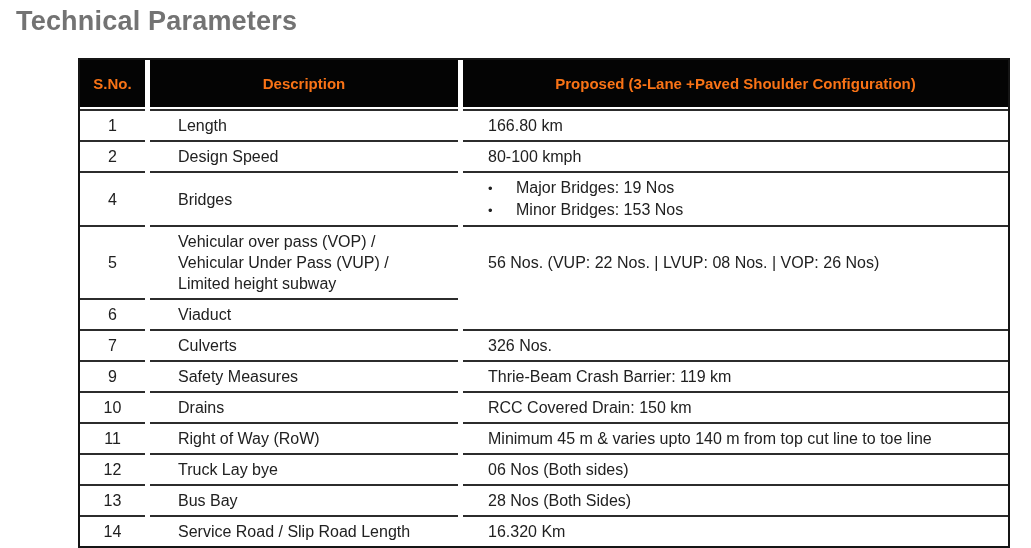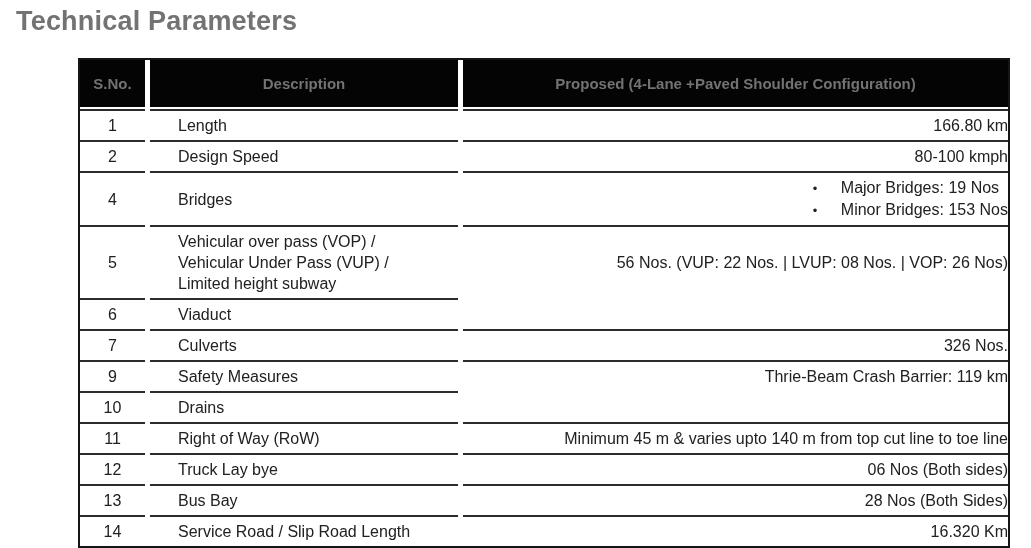--- a/index.html
+++ b/index.html
@@ -27,59 +27,59 @@
 
   .trow {
     display: grid;
     grid-template-columns: 65px 308px 1fr;
     column-gap: 5px;
   }
 
   .thead { margin-bottom: 2px; }
   .thead .cell {
     background: #040404;
-    color: #737373;
+    color: #f97316;
     font-weight: 700;
     font-size: 15px;
     height: 47px;
     display: flex;
     align-items: center;
     justify-content: center;
     text-align: center;
   }
 
   .brow .cell {
     border-top: 2px solid #2c2c2c;
     display: flex;
     align-items: center;
     font-size: 16px;
     color: #212121;
     min-height: 30px;
     line-height: 21px;
   }
   .cell.sno  { justify-content: center; }
   .cell.desc { padding-left: 28px; }
-  .cell.prop { padding-left: 25px; justify-content: flex-end; }
+  .cell.prop { padding-left: 25px; }
 
   .lines { padding: 4px 0; }
   .bullets { display: flex; flex-direction: column; padding: 4px 0; }
   .bullet-line { display: flex; align-items: baseline; }
   .bullet-mark { width: 28px; font-size: 13px; color: #212121; flex: 0 0 28px; }
 </style>
 </head>
 <body>
 
 <div class="page-title">Technical Parameters</div>
 
 <div class="table-wrap">
 
   <div class="trow thead">
     <div class="cell">S.No.</div>
     <div class="cell">Description</div>
-    <div class="cell">Proposed (4-Lane +Paved Shoulder Configuration)</div>
+    <div class="cell">Proposed (3-Lane +Paved Shoulder Configuration)</div>
   </div>
 
   <div>
       <div class="trow brow">
         <div class="cell sno">1</div>
         <div class="cell desc">
           <div class="lines">
             <div>Length</div>
           </div>
         </div>
@@ -161,20 +161,23 @@
           <span>Thrie-Beam Crash Barrier: 119 km</span>
         </div>
       </div>
       <div class="trow brow">
         <div class="cell sno">10</div>
         <div class="cell desc">
           <div class="lines">
             <div>Drains</div>
           </div>
         </div>
+        <div class="cell prop">
+          <span>RCC Covered Drain: 150 km</span>
+        </div>
       </div>
       <div class="trow brow">
         <div class="cell sno">11</div>
         <div class="cell desc">
           <div class="lines">
             <div>Right of Way (RoW)</div>
           </div>
         </div>
         <div class="cell prop">
           <span>Minimum 45 m &amp; varies upto 140 m from top cut line to toe line</span>

